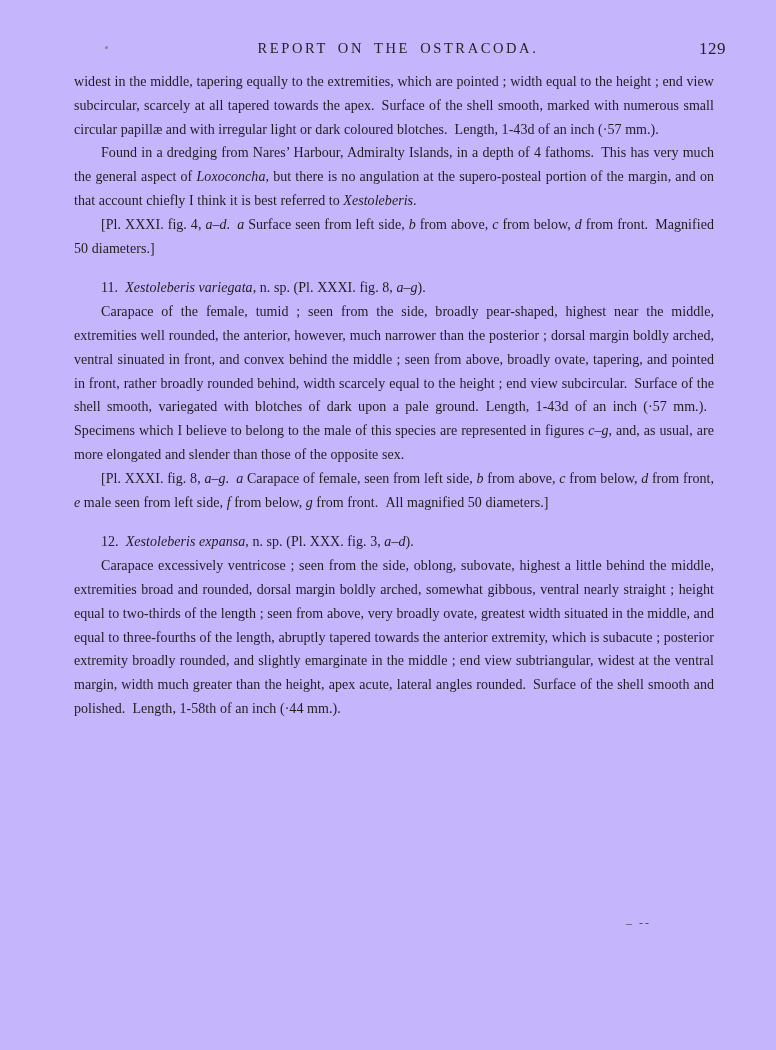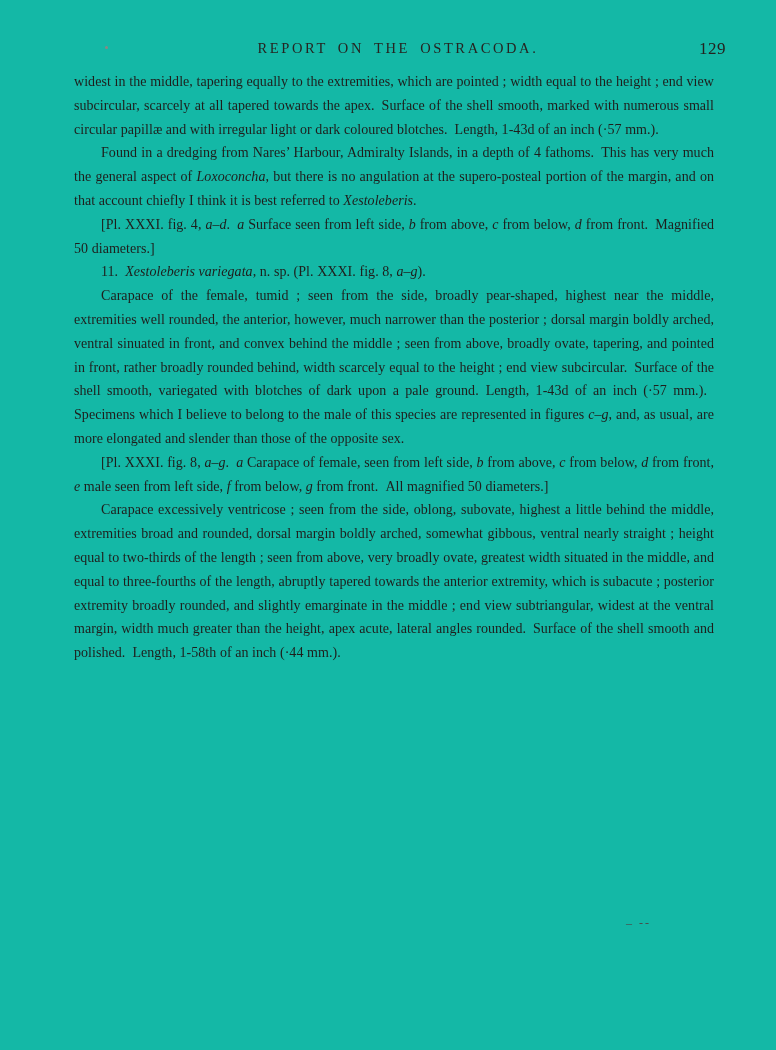--- a/index.html
+++ b/index.html
@@ -4,21 +4,21 @@
 <style>
   html, body {
     margin: 0;
     padding: 0;
     background: #f4f4f2;
   }
   .page {
     position: relative;
     width: 776px;
     height: 1050px;
-    background: #14b8a6;
+    background: #c4b5fd;
     color: #1f1e1c;
     font-family: "Liberation Serif", "DejaVu Serif", serif;
     overflow: hidden;
   }
   .running-head {
     position: absolute;
     left: 70px;
     top: 40px;
     width: 656px;
     height: 22px;
@@ -52,20 +52,21 @@
     letter-spacing: 0.05px;
   }
   .text-block p {
     margin: 0;
     padding: 0;
   }
   .text-block p.indent {
     text-indent: 27px;
   }
   .text-block p.space-before {
+    margin-top: 16px;
   }
   .it {
     font-style: italic;
   }
   .artifact-dot {
     position: absolute;
     left: 105px;
     top: 46px;
     width: 3px;
     height: 3px;
@@ -94,18 +95,19 @@
     <div class="page-number">129</div>
   </div>
 
   <div class="text-block">
       <p class=""><span>widest in the middle, tapering equally to the extremities, which are pointed ; width equal to the height ; end view subcircular, scarcely at all tapered towards the apex. Surface of the shell smooth, marked with numerous small circular papillæ and with irregular light or dark coloured blotches. Length, 1-43d of an inch (·57 mm.).</span></p>
       <p class="indent"><span>Found in a dredging from Nares’ Harbour, Admiralty Islands, in a depth of 4 fathoms. This has very much the general aspect of </span><span class="it">Loxoconcha</span><span>, but there is no angulation at the supero-posteal portion of the margin, and on that account chiefly I think it is best referred to </span><span class="it">Xestoleberis</span><span>.</span></p>
       <p class="indent"><span>[Pl. XXXI. fig. 4, </span><span class="it">a–d</span><span>. </span><span class="it">a</span><span> Surface seen from left side, </span><span class="it">b</span><span> from above, </span><span class="it">c</span><span> from below, </span><span class="it">d</span><span> from front. Magnified 50 diameters.]</span></p>
       <p class="indent space-before"><span>11. </span><span class="it">Xestoleberis variegata</span><span>, n. sp. (Pl. XXXI. fig. 8, </span><span class="it">a–g</span><span>).</span></p>
       <p class="indent"><span>Carapace of the female, tumid ; seen from the side, broadly pear-shaped, highest near the middle, extremities well rounded, the anterior, however, much narrower than the posterior ; dorsal margin boldly arched, ventral sinuated in front, and convex behind the middle ; seen from above, broadly ovate, tapering, and pointed in front, rather broadly rounded behind, width scarcely equal to the height ; end view subcircular. Surface of the shell smooth, variegated with blotches of dark upon a pale ground. Length, 1-43d of an inch (·57 mm.). Specimens which I believe to belong to the male of this species are represented in figures </span><span class="it">c–g</span><span>, and, as usual, are more elongated and slender than those of the opposite sex.</span></p>
       <p class="indent"><span>[Pl. XXXI. fig. 8, </span><span class="it">a–g</span><span>. </span><span class="it">a</span><span> Carapace of female, seen from left side, </span><span class="it">b</span><span> from above, </span><span class="it">c</span><span> from below, </span><span class="it">d</span><span> from front, </span><span class="it">e</span><span> male seen from left side, </span><span class="it">f</span><span> from below, </span><span class="it">g</span><span> from front. All magnified 50 diameters.]</span></p>
+      <p class="indent space-before"><span>12. </span><span class="it">Xestoleberis expansa</span><span>, n. sp. (Pl. XXX. fig. 3, </span><span class="it">a–d</span><span>).</span></p>
       <p class="indent"><span>Carapace excessively ventricose ; seen from the side, oblong, subovate, highest a little behind the middle, extremities broad and rounded, dorsal margin boldly arched, somewhat gibbous, ventral nearly straight ; height equal to two-thirds of the length ; seen from above, very broadly ovate, greatest width situated in the middle, and equal to three-fourths of the length, abruptly tapered towards the anterior extremity, which is subacute ; posterior extremity broadly rounded, and slightly emarginate in the middle ; end view subtriangular, widest at the ventral margin, width much greater than the height, apex acute, lateral angles rounded. Surface of the shell smooth and polished. Length, 1-58th of an inch (·44 mm.).</span></p>
     </div>
 
   <div class="artifact-marks">– --</div>
 
 </div>
 
 </body></html>

